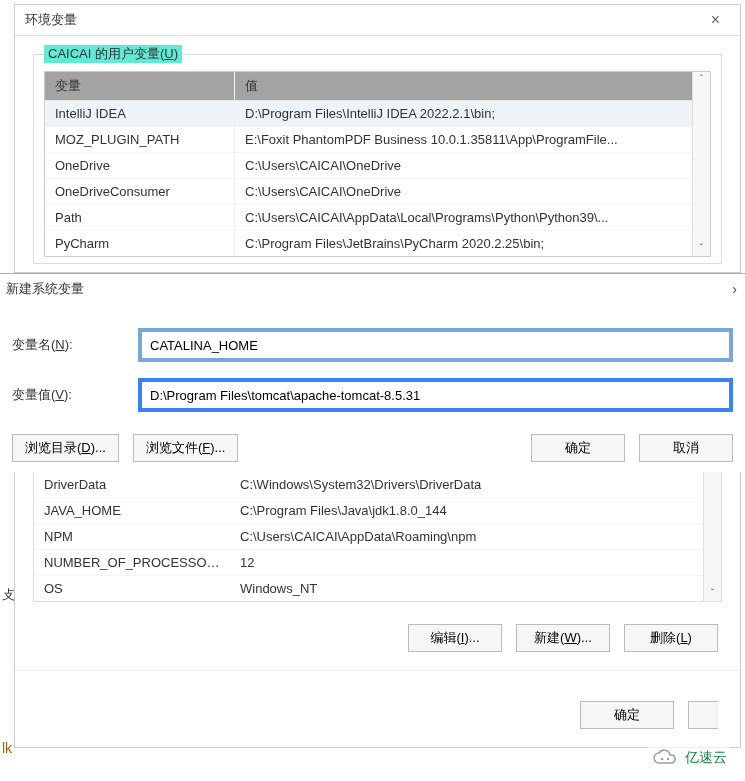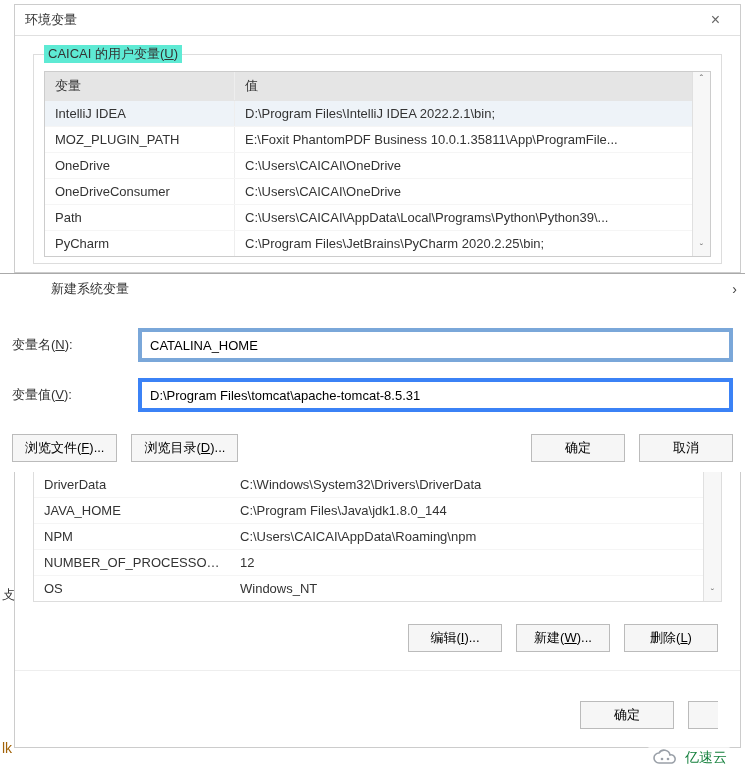--- a/index.html
+++ b/index.html
@@ -32,21 +32,21 @@
 
   .table-wrap {
     border: 1px solid #ccc; margin-top: 6px;
     position: relative;
   }
   .table-head, .table-row {
     display: flex; align-items: center;
     font-size: 13px;
   }
   .table-head {
-    background: #e5e5e5; border-bottom: 1px solid #e5e5e5;
+    background: #a3a3a3; border-bottom: 1px solid #e5e5e5;
     font-weight: 400;
   }
   .table-head .col, .table-row .col {
     padding: 5px 10px; white-space: nowrap; overflow: hidden; text-overflow: ellipsis;
   }
   .col-var { width: 190px; border-right: 1px solid #eee; }
   .col-val { flex: 1; }
   .table-row { border-bottom: 1px solid #f5f5f5; }
   .table-row.selected { background: #eef3f8; }
   .scroll-col {
@@ -55,21 +55,21 @@
     position: absolute; right: 0; top: 0; bottom: 0;
     font-size: 10px; color: #666;
   }
   .scroll-col .arrow { padding: 2px 0; cursor: pointer; }
 
   .dialog-strip {
     margin-top: 4px; border-top: 1px solid #aaa; position: relative;
     background: #fff;
   }
   .dialog-strip-title {
-    padding: 6px 8px 4px 6px; display: flex; justify-content: space-between; align-items: center; margin-left: 45px;
+    padding: 6px 8px 4px 6px; display: flex; justify-content: space-between; align-items: center;
   }
   .dialog-strip-title .lbl { font-size: 13px; }
   .dialog-strip-title .chev { font-size: 14px; color: #444; }
 
   .form-row {
     display: flex; align-items: center; padding: 8px 12px 4px 12px;
   }
   .form-row .label { width: 126px; font-size: 13px; }
   .form-row .input {
     flex: 1; height: 34px; border: 4px solid #3b82f6;
@@ -180,24 +180,24 @@
 
   <div class="form-row" style="padding-top:12px;">
     <div class="label">
       <span>变量值(</span><u>V</u><span>):</span>
     </div>
     <input class="input" value="D:\Program Files\tomcat\apache-tomcat-8.5.31" style="">
   </div>
 
   <div class="btn-row" style="padding-top:18px;">
     <button class="btn">
+      <span>浏览目录(</span><u>D</u><span>)...</span>
+    </button>
+    <button class="btn">
       <span>浏览文件(</span><u>F</u><span>)...</span>
-    </button>
-    <button class="btn">
-      <span>浏览目录(</span><u>D</u><span>)...</span>
     </button>
     <div class="spacer"></div>
     <button class="btn">确定</button>
     <button class="btn">取消</button>
   </div>
 </div>
 
 <div style="margin:0 4px 0 14px; border-left:1px solid #ccc; border-right:1px solid #ccc; border-bottom:1px solid #ccc; padding-bottom:4px;">
   <div class="lower-table-wrap" style="position:relative; padding-right:18px;">
     <div class="table-row">

